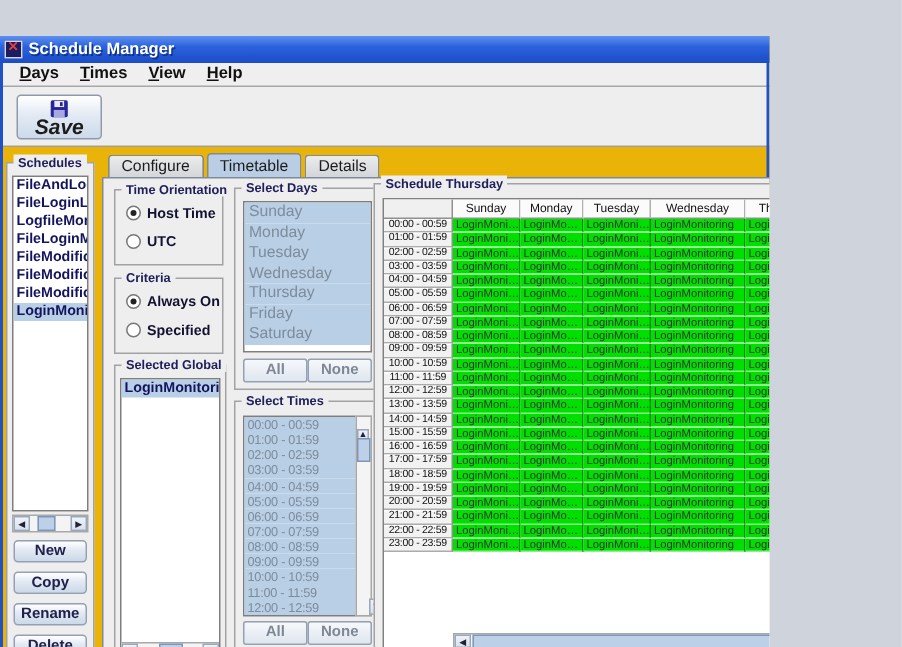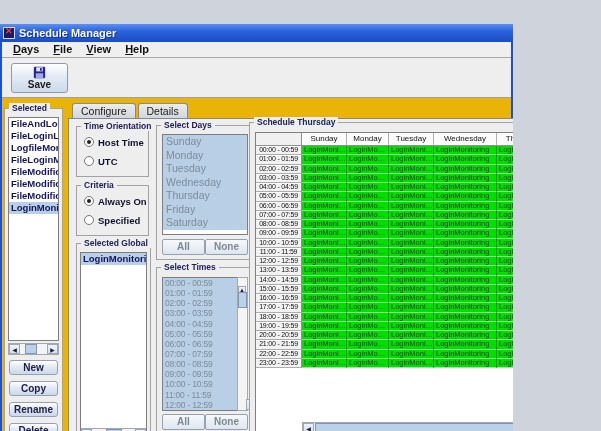--- a/index.html
+++ b/index.html
@@ -24,21 +24,21 @@
 
   
   .menubar { position:absolute; left:2px; top:18px; width:597px; height:16px; background:#EFEFEF;
     border-bottom:1px solid #A8A8A8; display:flex; align-items:center; padding-left:4px; }
   .menu-item { display:inline-block; font-size:11px; font-weight:bold; color:#111; padding:0 7px; line-height:15px; }
   .menu-item::first-letter { text-decoration:underline; }
   .toolbar { position:absolute; left:2px; top:34px; width:597px; height:40px; background:#EEEEEE; border-bottom:1px solid #A0A0A0; }
   .toolbtn { position:absolute; top:5px; width:57px; height:30px; border:1px solid #8E9AAC; border-radius:3px;
     background:linear-gradient(180deg,#FFFFFF 0%,#E3EAF4 45%,#CDDAEA 100%);
     display:flex; flex-direction:column; align-items:center; justify-content:center; gap:0; }
-  .toolbtn .lbl { font-size:10px; font-weight:bold; color:#1c1c1c; line-height:11px; }
+  .toolbtn .lbl { font-size:14px; font-weight:bold; color:#1c1c1c; line-height:11px;font-style:italic; }
 
   
   .group { position:absolute; border:1px solid #A2A2A2; background:#EEEEEE; }
   .group > .gtitle { position:absolute; top:-6px; left:4px; background:#EEEEEE; padding:0 3px;
     font-size:8.5px; font-weight:bold; color:#20205C; white-space:nowrap; line-height:10px; }
   .btn { border:1px solid #94A0B4; border-radius:3px; background:linear-gradient(180deg,#FFFFFF 0%,#E2E9F3 45%,#CCD9E9 100%);
     font-size:10px; font-weight:bold; color:#20204A; text-align:center; }
   .listbox { position:absolute; background:#fff; border:1px solid #7E7E7E; overflow:hidden; }
   .list-item { height:12px; line-height:12px; font-size:9.5px; font-weight:bold; color:#14145E;
     white-space:nowrap; overflow:hidden; padding-left:2px; }
@@ -110,21 +110,21 @@
     <span class="winbtn">
         <span>❒</span>
       </span>
     <span class="winbtn close">
         <span>✕</span>
       </span>
   </div>
 
   <div class="menubar">
       <span class="menu-item">Days</span>
-      <span class="menu-item">File</span>
+      <span class="menu-item">Times</span>
       <span class="menu-item">View</span>
       <span class="menu-item">Help</span>
     </div>
 
   <div class="toolbar">
     <div class="toolbtn" style="left:9px;">
       <svg width="13" height="13" viewBox="0 0 16 16">
         <rect x="1" y="1" width="14" height="14" rx="1.5" fill="#26269A"></rect>
         <rect x="4" y="1.6" width="8" height="5" fill="#E8E8F8"></rect>
         <rect x="8.6" y="2.6" width="2.2" height="3.2" fill="#26269A"></rect>
@@ -135,21 +135,21 @@
     <div class="toolbtn" style="right:10px;">
       <svg width="13" height="13" viewBox="0 0 16 16">
         <circle cx="8" cy="8" r="5.8" fill="none" stroke="#C61F1F" stroke-width="1.6"></circle>
         <path d="M5 5 L11 11 M11 5 L5 11" stroke="#C61F1F" stroke-width="1.5"></path>
       </svg>
       <span class="lbl">Cancel</span>
     </div>
   </div>
 
   <div class="group" style="left:4px; top:84px; width:59px; height:338px;">
-    <span class="gtitle">Selected</span>
+    <span class="gtitle">Schedules</span>
     <div class="listbox" id="sched-list" style="left:3px; top:8px; width:51px; height:224px;">
         <div class="list-item">FileAndLoginM</div>
         <div class="list-item">FileLoginLogfil</div>
         <div class="list-item">LogfileMonitori</div>
         <div class="list-item">FileLoginMixtu</div>
         <div class="list-item">FileModificatio</div>
         <div class="list-item">FileModificatio</div>
         <div class="list-item">FileModificatio</div>
         <div class="list-item sel">LoginMonitorin</div>
       </div>
@@ -163,20 +163,21 @@
     <div id="sched-buttons">
         <div class="btn" style="position:absolute;left:4px;top:251px;width:49px;height:15px;line-height:13px;">New</div>
         <div class="btn" style="position:absolute;left:4px;top:272px;width:49px;height:15px;line-height:13px;">Copy</div>
         <div class="btn" style="position:absolute;left:4px;top:293px;width:49px;height:15px;line-height:13px;">Rename</div>
         <div class="btn" style="position:absolute;left:4px;top:314px;width:49px;height:15px;line-height:13px;">Delete</div>
       </div>
   </div>
 
   <div class="tabs" id="tabs">
       <div class="tab">Configure</div>
+      <div class="tab active">Timetable</div>
       <div class="tab">Details</div>
     </div>
   <div class="tabpane">
 
     <div class="group" style="left:7px; top:7px; width:73px; height:51px;">
       <span class="gtitle">Time Orientation</span>
       <div id="to-radios">
           <div class="radio-row" style="top:10px;">
             <span class="radio on"></span>
             <span class="radio-lbl">Host Time</span>

